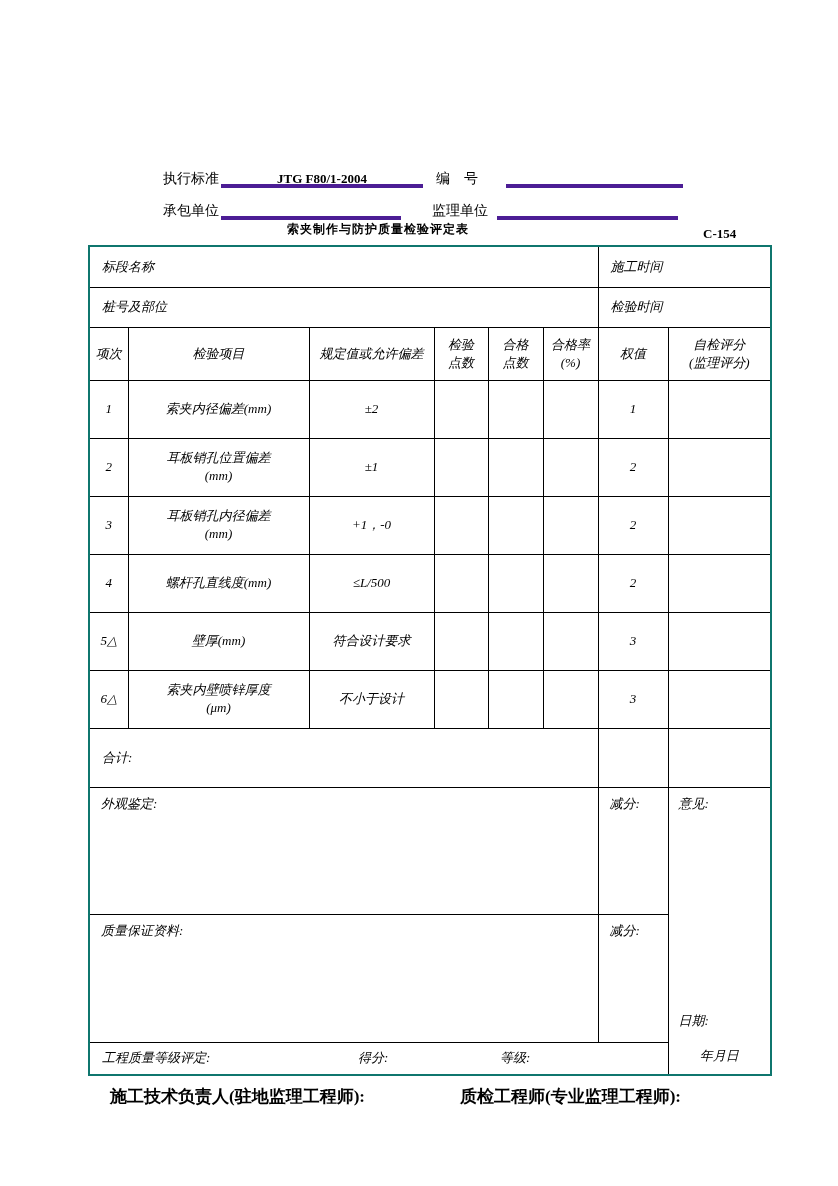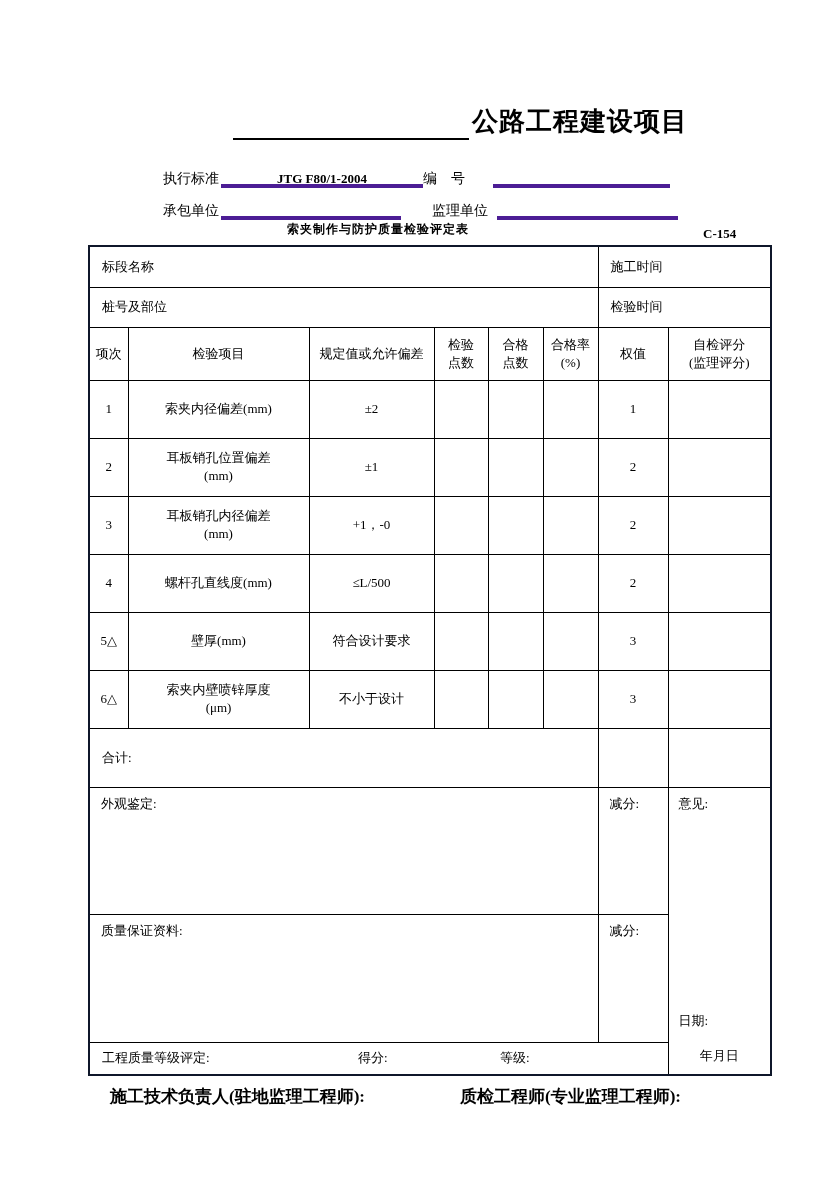--- a/index.html
+++ b/index.html
@@ -56,21 +56,21 @@
     font-weight: bold;
     font-size: 13px;
     line-height: 18px;
   }
   .line1 { top: 168px; }
   .line2 { top: 200px; }
   .w-std { width: 202px; margin-left: 2px; }
   .w-num { width: 177px; margin-left: 28px; }
   .w-con { width: 180px; margin-left: 2px; }
   .w-sup { width: 181px; margin-left: 9px; }
-  .gap-num { }
+  .gap-num { margin-left: 13px; }
   .gap-sup { margin-left: 31px; }
   
   .form-title {
     position: absolute;
     top: 221px;
     left: 88px;
     width: 580px;
     text-align: center;
     font-size: 12px;
     font-weight: bold;
@@ -92,21 +92,21 @@
     border-collapse: collapse;
     table-layout: fixed;
     font-size: 13px;
   }
   table.main td, table.main th {
     border: 1px solid #000;
     font-weight: normal;
     padding: 0;
     overflow: hidden;
   }
-  table.main { border: 2px solid #0f172a; }
+  table.main { border: 2px solid #0f766e; font-style: italic; }
   table.main td.left { text-align: left; padding-left: 12px; vertical-align: middle; }
   table.main .center { text-align: center; vertical-align: middle; }
   table.main .pre { white-space: pre-line; line-height: 1.35; }
   table.main td.tl { text-align: left; vertical-align: top; padding: 7px 0 0 11px; }
   .r-top1 { height: 41px; }
   .r-top2 { height: 40px; }
   .r-head { height: 53px; }
   .r-data { height: 58px; }
   .r-total { height: 59px; padding-left: 36px; }
   .r-appear { height: 127px; }
@@ -134,24 +134,20 @@
     white-space: nowrap;
   }
   .sign-left { left: 110px; }
   .sign-right { left: 460px; }
 </style>
 </head>
 <body>
 
 <div class="page">
 
-  <div class="title-row">
-    <span class="title-blank"></span>
-    <span class="doc-title">公路工程建设项目</span>
-  </div>
 
   <div class="info-line line1">
     <span class="lbl">执行标准</span>
     <span class="blank w-std"><span class="blank-value">JTG F80/1-2004</span></span>
     <span class="lbl gap-num">编　号</span>
     <span class="blank w-num"></span>
   </div>
 
   <div class="info-line line2">
     <span class="lbl">承包单位</span>

